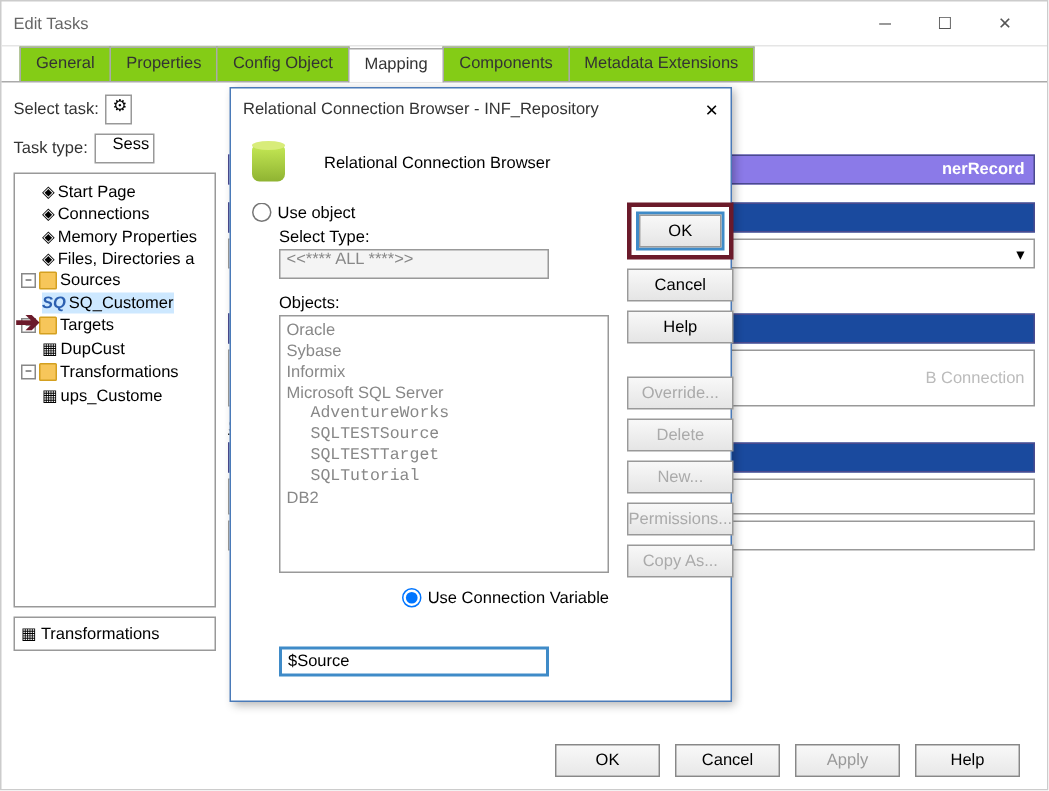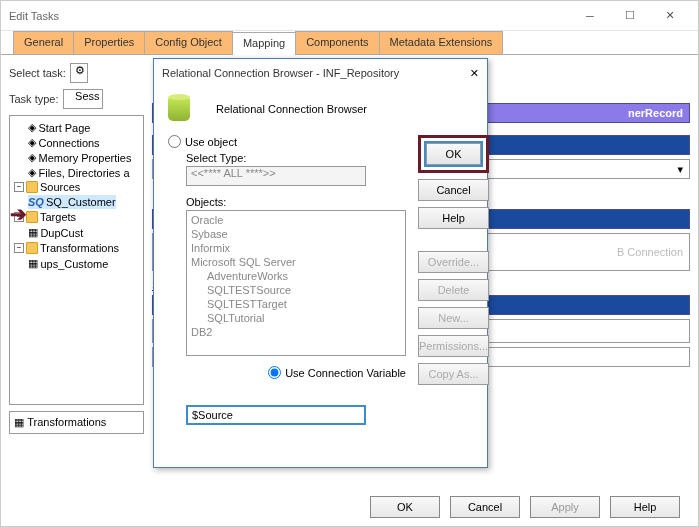--- a/index.html
+++ b/index.html
@@ -7,21 +7,21 @@
 
 
 .main-window { position: absolute; top: 0; left: 0; right: 0; bottom: 0; border: 1px solid #ccc; }
 .main-titlebar { height: 30px; display: flex; align-items: center; padding: 0 8px; border-bottom: 1px solid #e5e5e5; }
 .main-titlebar .title { flex: 1; color: #666; }
 .win-btns { display: flex; gap: 0; }
 .win-btn { width: 40px; height: 28px; display: flex; align-items: center; justify-content: center; color: #555; cursor: pointer; }
 
 
 .tab-row { height: 24px; display: flex; border-bottom: 1px solid #aaa; padding-left: 12px; gap: 0; }
-.tab { padding: 4px 10px; border: 1px solid #aaa; border-bottom: none; background: #fdba74; color: #333; cursor: pointer; margin-right: -1px; }
+.tab { padding: 4px 10px; border: 1px solid #aaa; border-bottom: none; background: #84cc16; color: #333; cursor: pointer; margin-right: -1px; }
 .tab.active { background: #fff; border-top: 1px solid #aaa; position: relative; top: 1px; }
 
 
 .content { display: flex; padding: 8px; gap: 8px; height: calc(100% - 30px - 24px - 40px); }
 .left-col { width: 135px; }
 .row { display: flex; align-items: center; margin-bottom: 6px; gap: 4px; text-align: right; }
 .lbl { color: #333; }
 .combo, .btn-small { height: 20px; border: 1px solid #999; background: #fff; padding: 0 2px; }
 
 .tree { border: 1px solid #999; background: #fff; height: 290px; overflow: hidden; padding: 4px 2px; }
@@ -62,23 +62,23 @@
 .dlg-cols { display: flex; gap: 12px; }
 .dlg-left { flex: 1; }
 .dlg-right { width: 90px; display: flex; flex-direction: column; gap: 6px; }
 .dlg-btn { height: 22px; border: 1px solid #999; background: linear-gradient(#f8f8f8,#e5e5e5); cursor: pointer; }
 .dlg-btn.disabled { color: #aaa; }
 .ok-box { border: 3px solid #6b1a2a; padding: 3px; }
 .ok-inner { border: 2px solid #3f8bc8; padding: 0; }
 
 .radio-row { display: flex; align-items: center; gap: 4px; margin-bottom: 4px; }
 .sel-type { width: 180px; height: 20px; border: 1px solid #999; background: #f4f4f4; color: #888; padding: 0 4px; margin-bottom: 10px; }
-.obj-list { width: 220px; height: 146px; border: 1px solid #999; background: #fff; overflow: auto; padding: 2px 4px; color: #888; }
+.obj-list { width: 220px; height: 172px; border: 1px solid #999; background: #fff; overflow: auto; padding: 2px 4px; color: #888; }
 .obj-list div { padding: 1px 0; }
-.obj-list .indent { padding-left: 16px; }
+.obj-list .indent { padding-left: 16px; font-family: Liberation Mono, monospace; }
 .conn-var-input { width: 180px; height: 20px; border: 2px solid #3f8bc8; padding: 0 4px; margin-top: 22px; }
 
 .arrow { position: absolute; top: 202px; left: 10px; font-size: 20px; color: #6b1a2a; font-weight: bold; }
 </style>
 </head>
 <body>
 
 <div class="main-window">
   <div class="main-titlebar">
     <span class="title">Edit Tasks</span>

